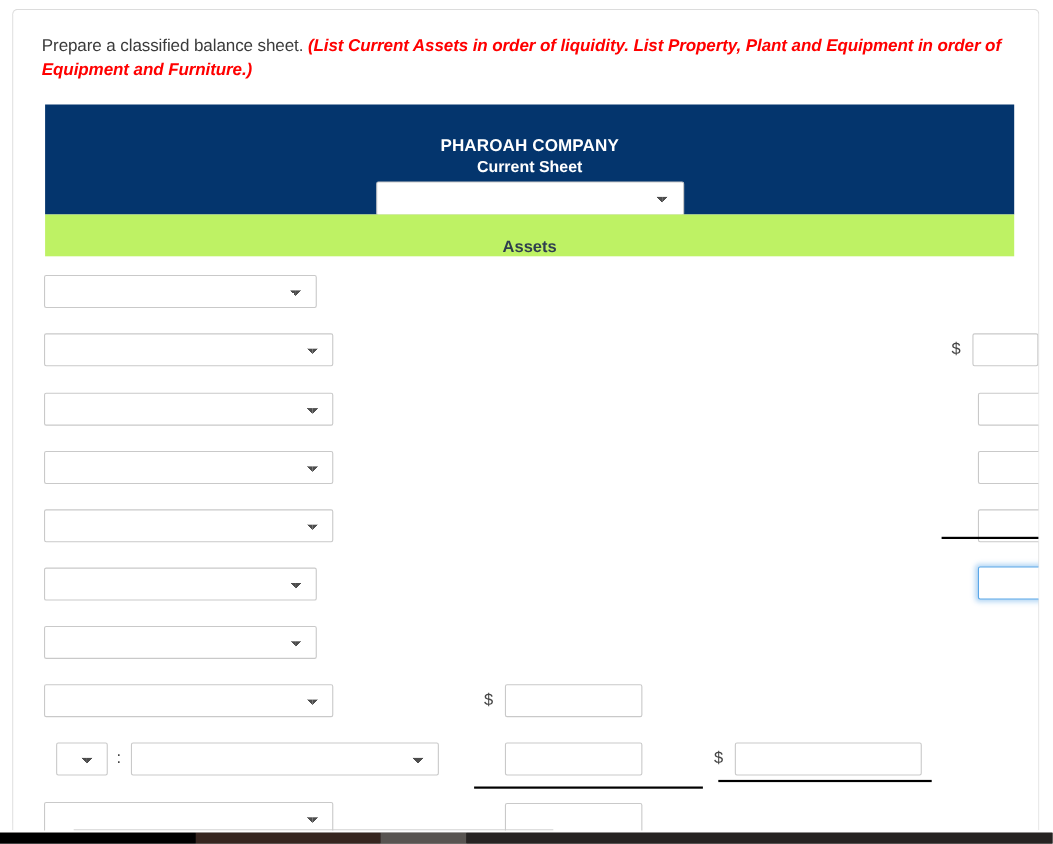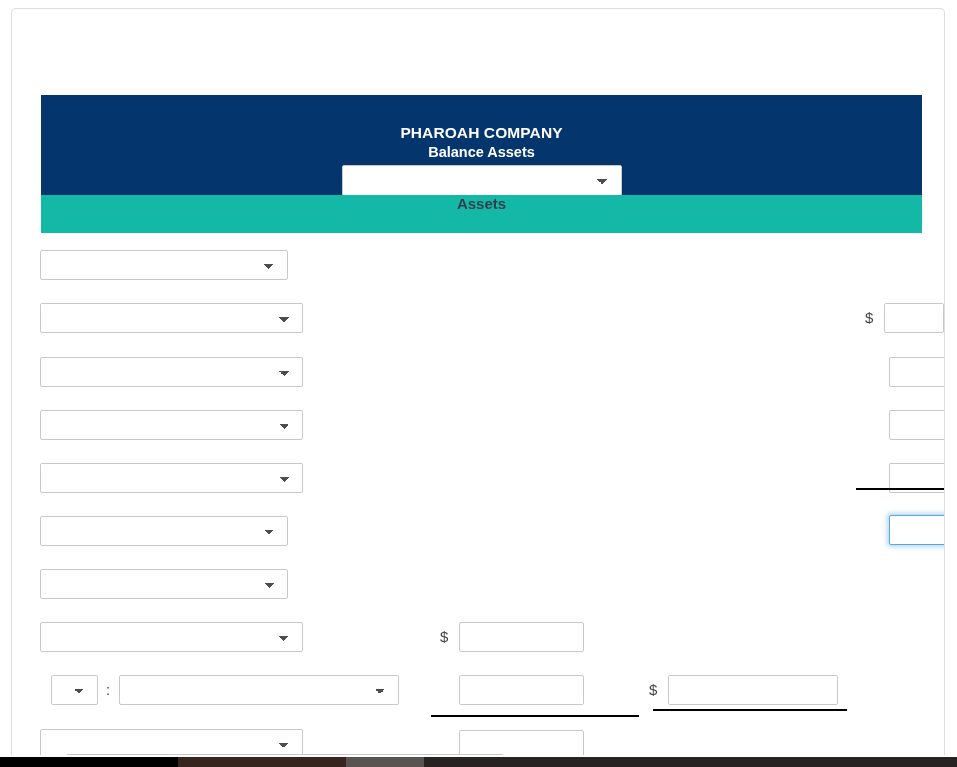--- a/index.html
+++ b/index.html
@@ -78,23 +78,23 @@
     justify-content: center;
   }
 
   
   .section-band {
     position: absolute;
     left: 29px;
     top: 186px;
     width: 881px;
     height: 38px;
-    background: #14b8a6;
+    background: #bef264;
     display: flex;
-    align-items: flex-start;
+    align-items: flex-end;
     justify-content: center;
   }
   .section-band-label {
     font-size: 15px;
     font-weight: bold;
     color: #2f3e4f;
   }
 
   
   select.dd {
@@ -173,24 +173,28 @@
   .tb-seg.d { left: 424px; width: 533px; background: #262322; }
   .tb-left-white { position:absolute; left:0; top:748px; width:11px; height:9px; background:#ffffff;}
 </style>
 </head>
 <body>
 
 <div id="page">
 
   <div class="card">
 
+    <div class="instructions">
+      <span>Prepare a classified balance sheet.</span>
+      <span class="hint">(List Current Assets in order of liquidity. List Property, Plant and Equipment in order of Equipment and Furniture.)</span>
+    </div>
 
     <div class="title-band">
       <div class="company-name">PHAROAH COMPANY</div>
-      <div class="statement-name">Balance Assets</div>
+      <div class="statement-name">Current Sheet</div>
       <div class="date-select-wrap">
         <select class="dd date-dd">
           <option></option>
         </select>
       </div>
     </div>
 
     <div class="section-band">
       <span class="section-band-label">Assets</span>
     </div>

